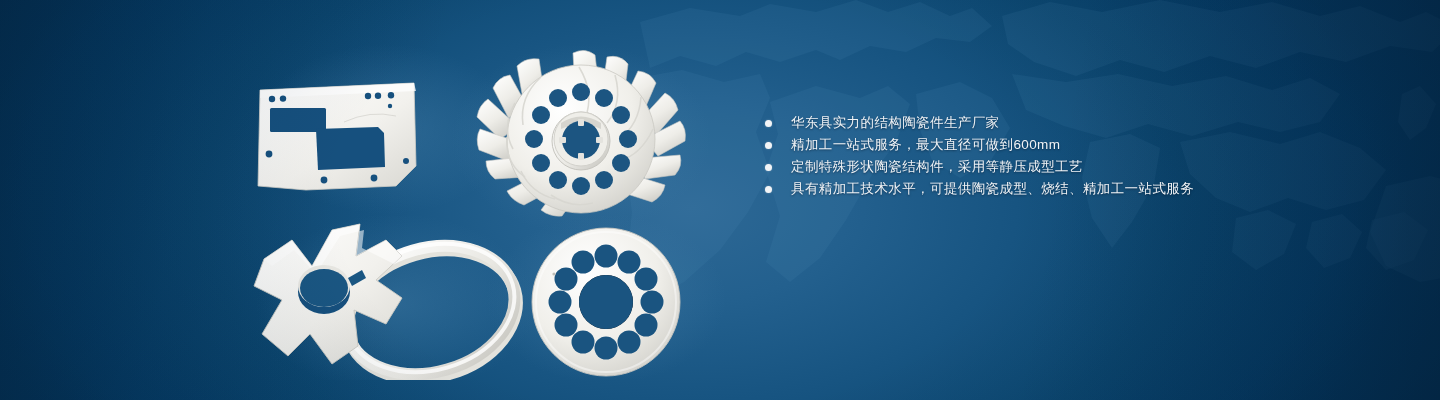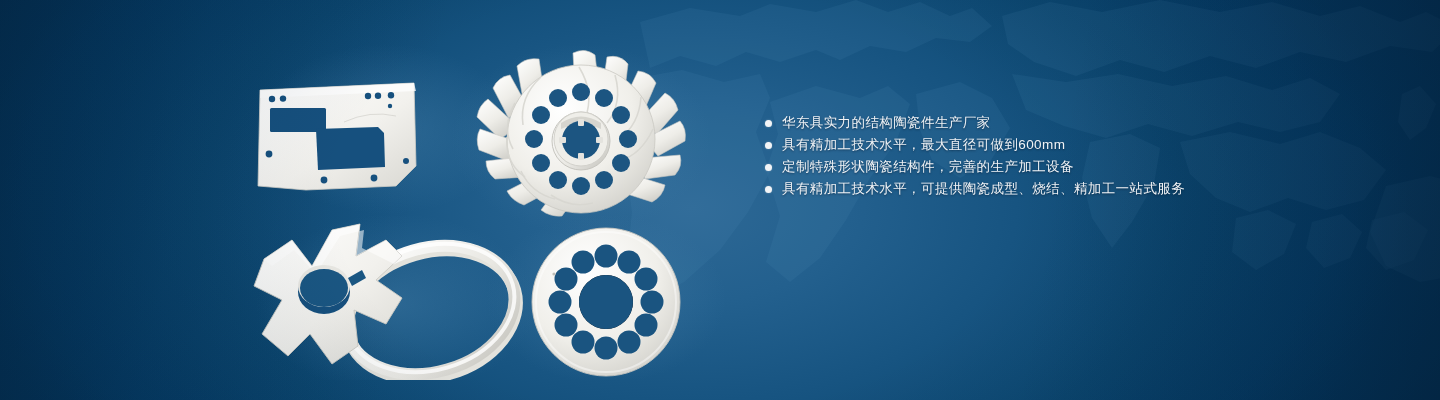--- a/index.html
+++ b/index.html
@@ -85,20 +85,21 @@
   }
   .bullets {
     list-style: none;
     margin: 0; padding: 0;
   }
   .bullet {
     display: flex;
     align-items: center;
     height: 22px;
     margin-bottom: 0px;
+    gap: 9px;
   }
   .dot {
     width: 7px; height: 7px;
     border-radius: 50%;
     background: #f2f4f6;
     margin-right: 10px;
     flex: 0 0 auto;
     box-shadow: 0 0 2px rgba(255,255,255,0.35);
   }
   .bullet-text {
@@ -330,25 +331,25 @@
 
   <div class="text-col">
 
     <ul class="bullets">
       <li class="bullet">
         <span class="dot"></span>
         <span class="bullet-text">华东具实力的结构陶瓷件生产厂家</span>
       </li>
       <li class="bullet">
         <span class="dot"></span>
-        <span class="bullet-text">具有精加工技术水平，最大直径可做到600mm</span>
+        <span class="bullet-text">精加工一站式服务，最大直径可做到600mm</span>
       </li>
       <li class="bullet">
         <span class="dot"></span>
-        <span class="bullet-text">定制特殊形状陶瓷结构件，完善的生产加工设备</span>
+        <span class="bullet-text">定制特殊形状陶瓷结构件，采用等静压成型工艺</span>
       </li>
       <li class="bullet">
         <span class="dot"></span>
         <span class="bullet-text">具有精加工技术水平，可提供陶瓷成型、烧结、精加工一站式服务</span>
       </li>
     </ul>
   </div>
 
 </div>
 

